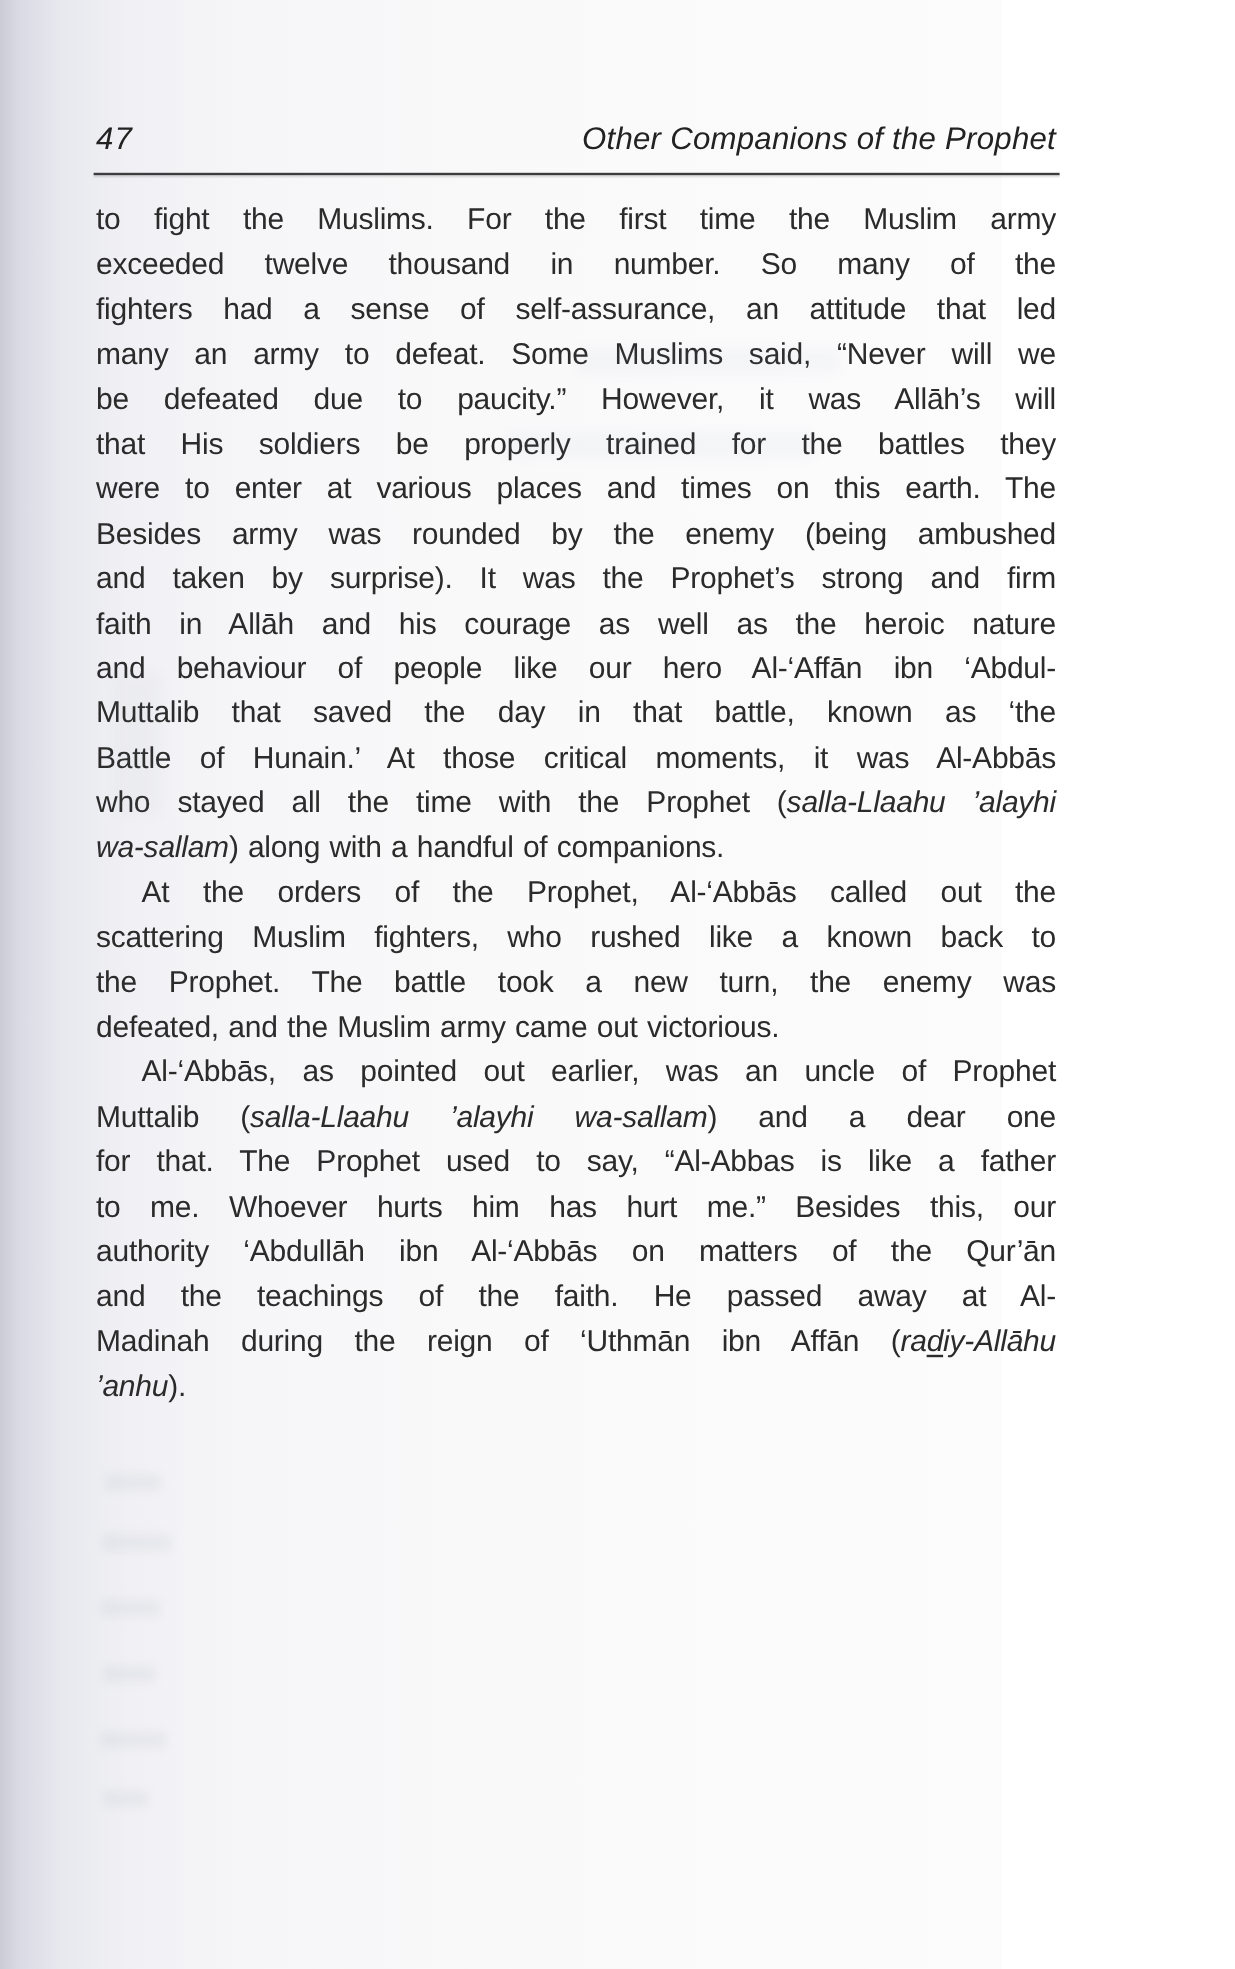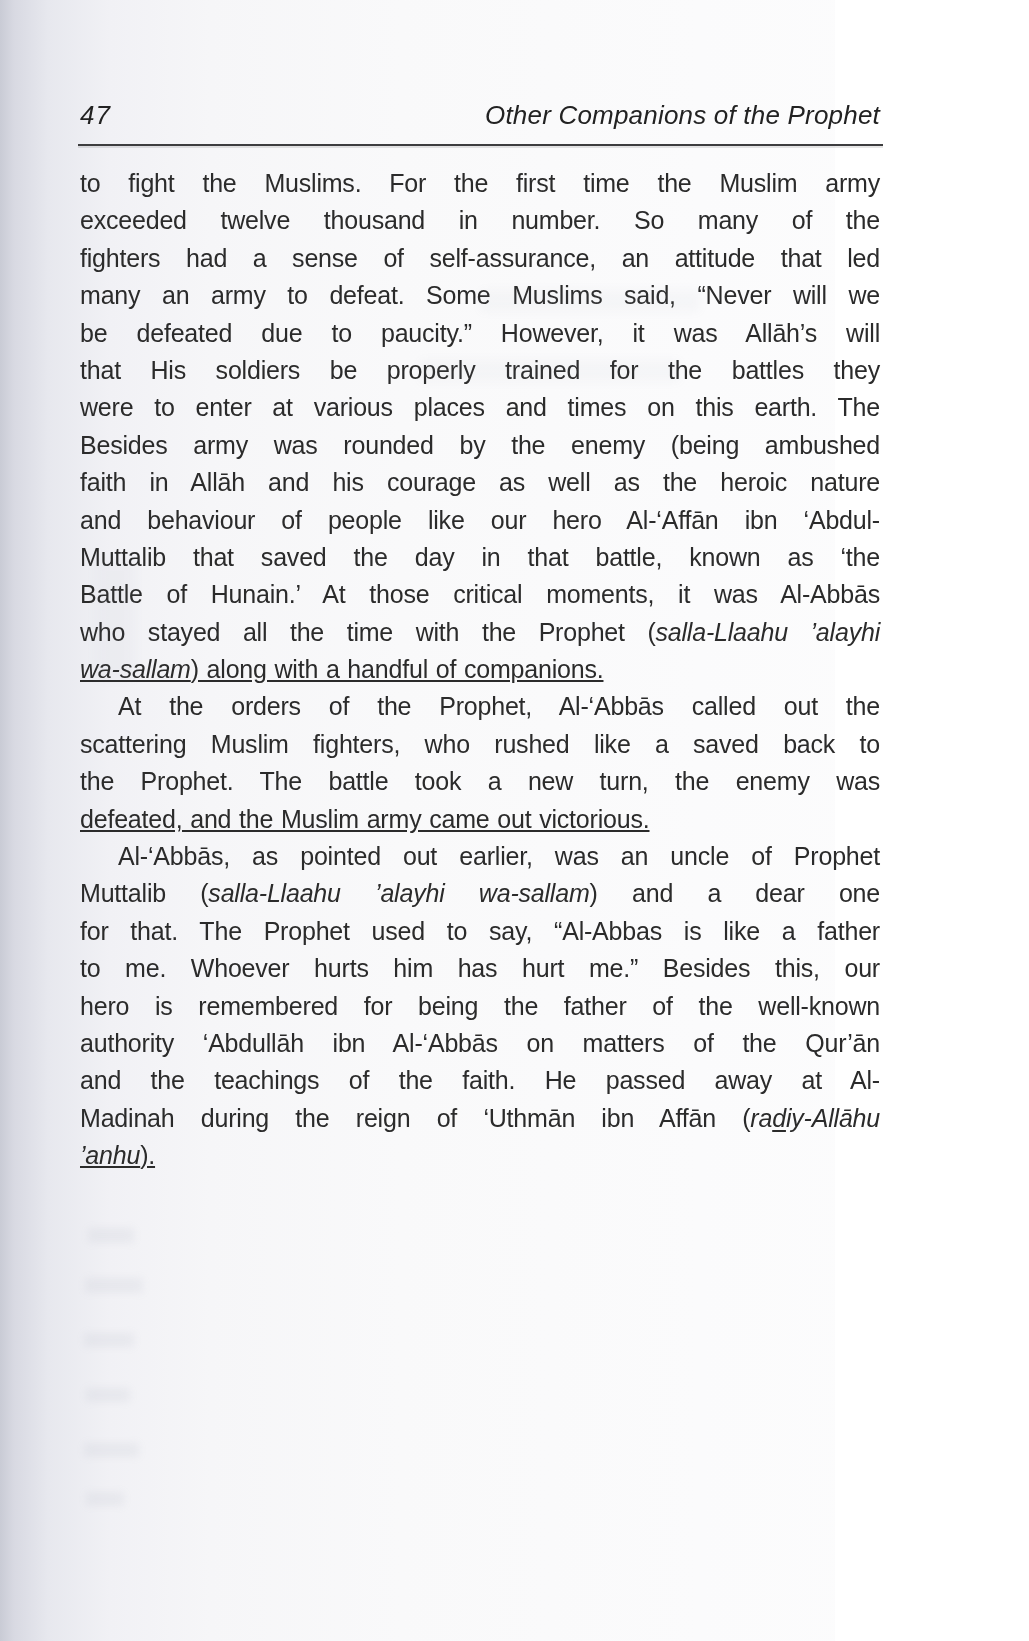--- a/index.html
+++ b/index.html
@@ -63,21 +63,20 @@
   .line {
     height: 37.4px;
     line-height: 37.4px;
     text-align: justify;
     text-align-last: justify;
     -moz-text-align-last: justify;
   }
   .line.last {
     text-align: left;
     text-align-last: left;
-    text-decoration: underline;
     -moz-text-align-last: left;
   }
   .line.indent { padding-left: 38px; }
   .it { font-style: italic; }
   .ul { text-decoration: underline; text-underline-offset: 3px; }
   .ghost {
     position: absolute;
     background: #8e96a8;
     opacity: 0.10;
     filter: blur(4px);
@@ -100,39 +99,39 @@
   <div class="body-text">
       <div>
         <div class="line"><span>to fight the Muslims. For the first time the Muslim army</span></div>
         <div class="line"><span>exceeded twelve thousand in number. So many of the</span></div>
         <div class="line"><span>fighters had a sense of self-assurance, an attitude that led</span></div>
         <div class="line"><span>many an army to defeat. Some Muslims said, “Never will we</span></div>
         <div class="line"><span>be defeated due to paucity.” However, it was Allāh’s will</span></div>
         <div class="line"><span>that His soldiers be properly trained for the battles they</span></div>
         <div class="line"><span>were to enter at various places and times on this earth. The</span></div>
         <div class="line"><span>Besides army was rounded by the enemy (being ambushed</span></div>
+        <div class="line"><span>and taken by surprise). It was the Prophet’s strong and firm</span></div>
         <div class="line"><span>faith in Allāh and his courage as well as the heroic nature</span></div>
         <div class="line"><span>and behaviour of people like our hero Al-‘Affān ibn ‘Abdul-</span></div>
         <div class="line"><span>Muttalib that saved the day in that battle, known as ‘the</span></div>
         <div class="line"><span>Battle of Hunain.’ At those critical moments, it was Al-Abbās</span></div>
         <div class="line"><span>who stayed all the time with the Prophet (</span><span class="it">salla-Llaahu ’alayhi</span></div>
         <div class="line last"><span class="it">wa-sallam</span><span>) along with a handful of companions.</span></div>
       </div>
       <div>
         <div class="line indent"><span>At the orders of the Prophet, Al-‘Abbās called out the</span></div>
-        <div class="line"><span>scattering Muslim fighters, who rushed like a saved back to</span></div>
+        <div class="line"><span>scattering Muslim fighters, who rushed like a known back to</span></div>
         <div class="line"><span>the Prophet. The battle took a new turn, the enemy was</span></div>
         <div class="line last"><span>defeated, and the Muslim army came out victorious.</span></div>
       </div>
       <div>
         <div class="line indent"><span>Al-‘Abbās, as pointed out earlier, was an uncle of Prophet</span></div>
         <div class="line"><span>Muttalib (</span><span class="it">salla-Llaahu ’alayhi wa-sallam</span><span>) and a dear one</span></div>
         <div class="line"><span>for that. The Prophet used to say, “Al-Abbas is like a father</span></div>
         <div class="line"><span>to me. Whoever hurts him has hurt me.” Besides this, our</span></div>
-        <div class="line"><span>hero is remembered for being the father of the well-known</span></div>
         <div class="line"><span>authority ‘Abdullāh ibn Al-‘Abbās on matters of the Qur’ān</span></div>
         <div class="line"><span>and the teachings of the faith. He passed away at Al-</span></div>
         <div class="line"><span>Madinah during the reign of ‘Uthmān ibn Affān (</span><span class="it">ra</span><span class="it ul">d</span><span class="it">iy-Allāhu</span></div>
         <div class="line last"><span class="it">’anhu</span><span>).</span></div>
       </div>
     </div>
 
   <div class="ghost" style="left:88px; top:1228px; width:46px; height:15px;"></div>
   <div class="ghost" style="left:85px; top:1278px; width:58px; height:15px;"></div>
   <div class="ghost" style="left:84px; top:1333px; width:50px; height:14px;"></div>

